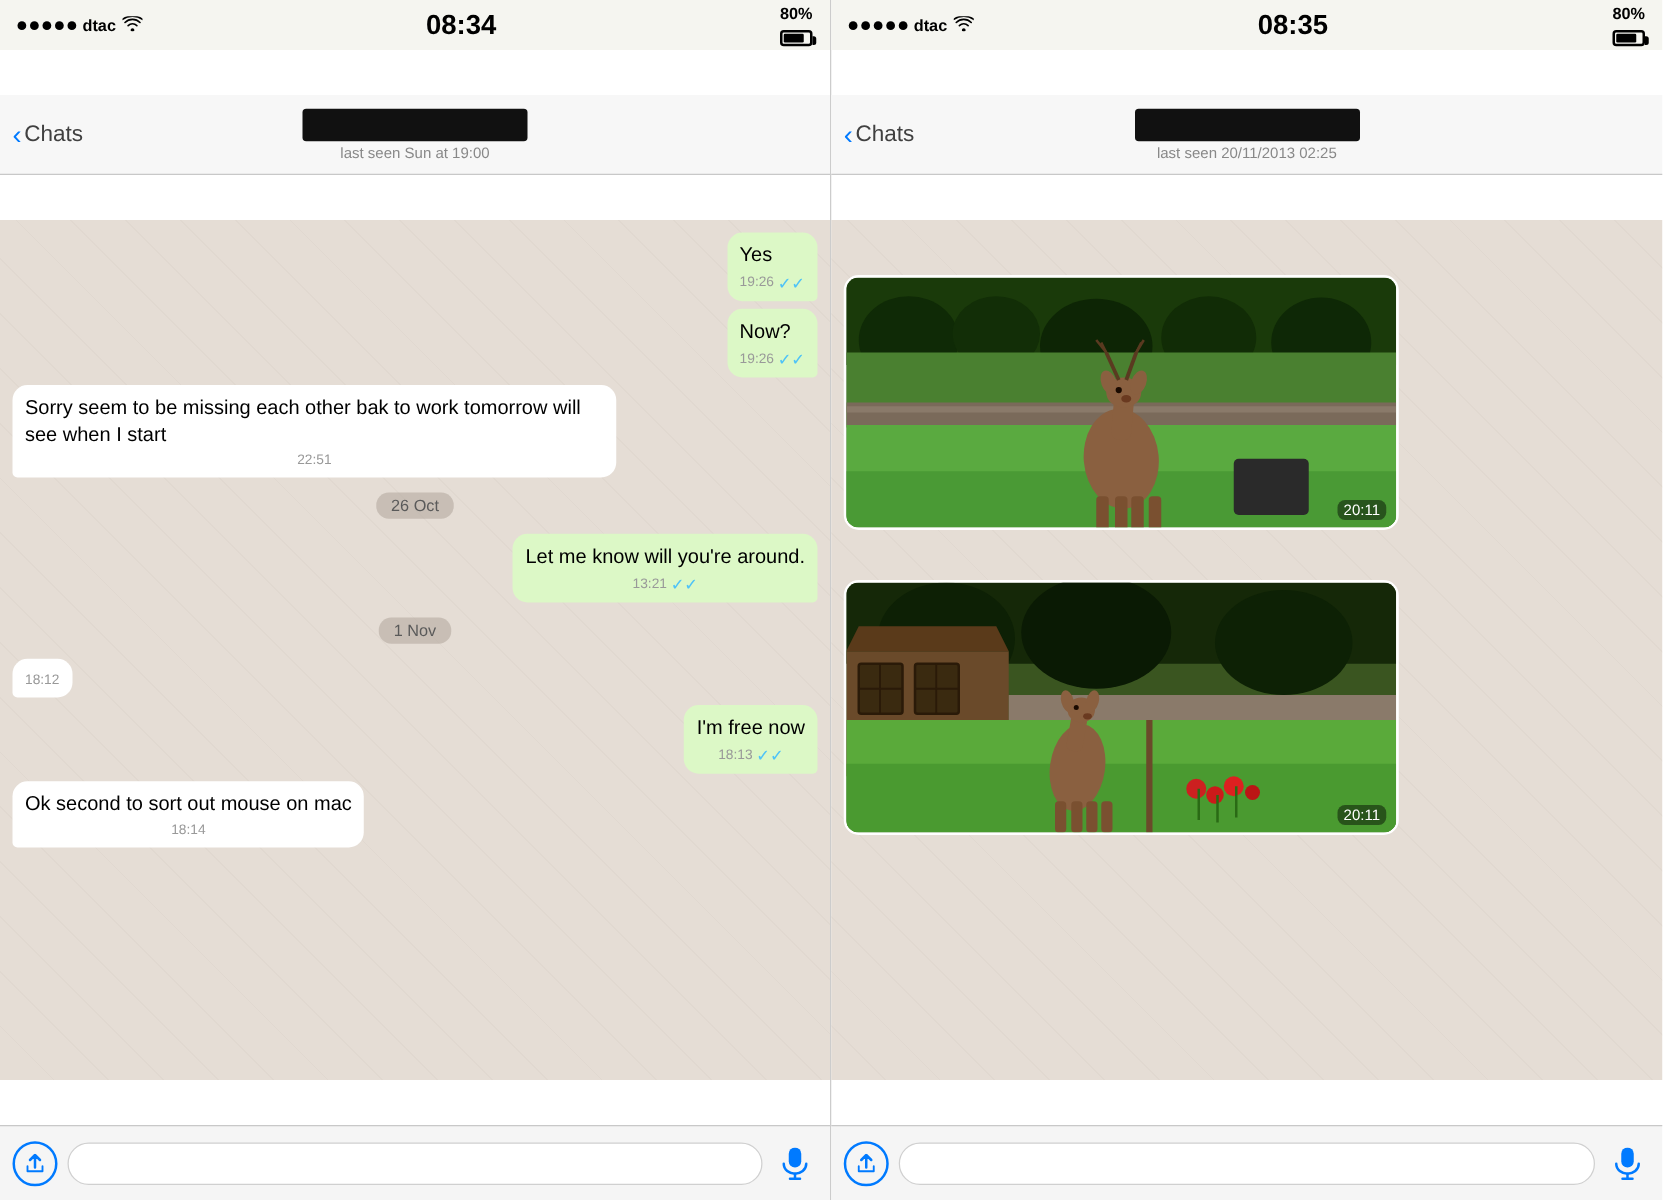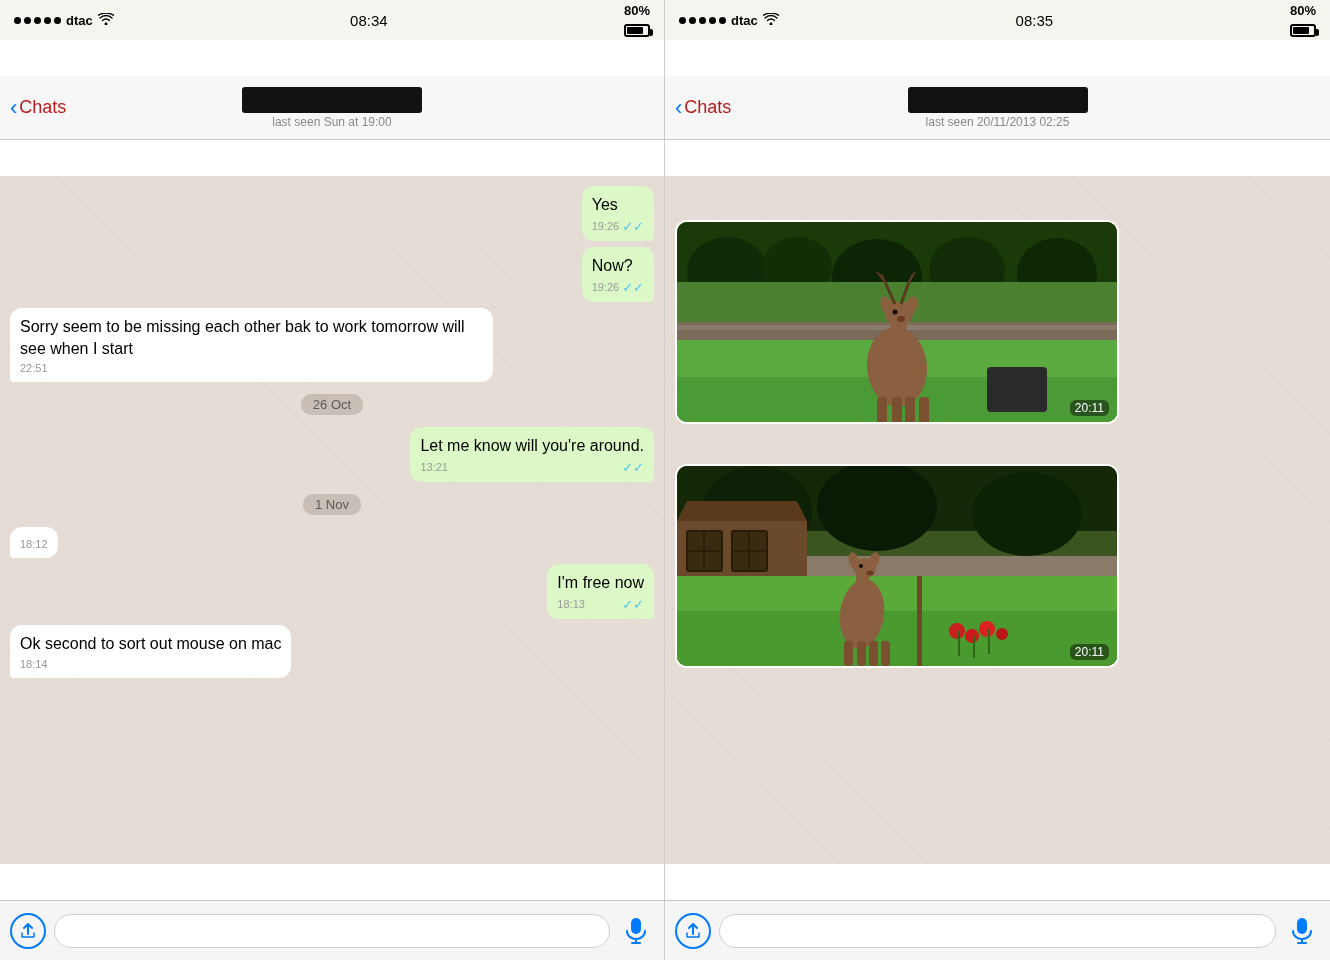--- a/index.html
+++ b/index.html
@@ -49,21 +49,21 @@
       display: flex; gap: 3px;
     }
     .status-dot {
       width: 7px; height: 7px; border-radius: 50%; background: #000;
     }
 
     .status-carrier { font-size: 13px; font-weight: 600; }
 
     .wifi-icon { font-size: 14px; }
 
-    .status-center { font-size: 15px; font-weight: 400; }
+    .status-center { font-size: 22px; font-weight: 700; }
 
     .status-right {
       display: flex; align-items: center; gap: 6px; font-size: 13px; font-weight: 600; flex-direction: column;
     }
 
     .battery-bar {
       width: 26px; height: 13px; border: 2px solid #000; border-radius: 3px;
       position: relative; display: inline-flex; align-items: center; padding: 1px;
     }
     .battery-bar::after {
@@ -106,21 +106,21 @@
     }
 
     .nav-back-arrow {
       font-size: 22px;
       line-height: 1;
       color: #007aff;
     }
 
     .nav-back-text {
       font-size: 18px;
-      color: #b91c1c;
+      color: #404040;
       font-weight: 400;
     }
 
     .nav-title-block {
       text-align: center;
     }
 
     .nav-name-bar {
       width: 180px;
       height: 26px;
@@ -183,21 +183,21 @@
     }
 
     .bubble.received {
       background: #fff;
       border-bottom-left-radius: 4px;
     }
 
     .bubble-footer {
       display: flex;
       align-items: center;
-      justify-content: space-between;
+      justify-content: center;
       gap: 3px;
       margin-top: 2px;
     }
 
     .msg-time {
       font-size: 11px;
       color: #999;
     }
 
     .msg-ticks {

